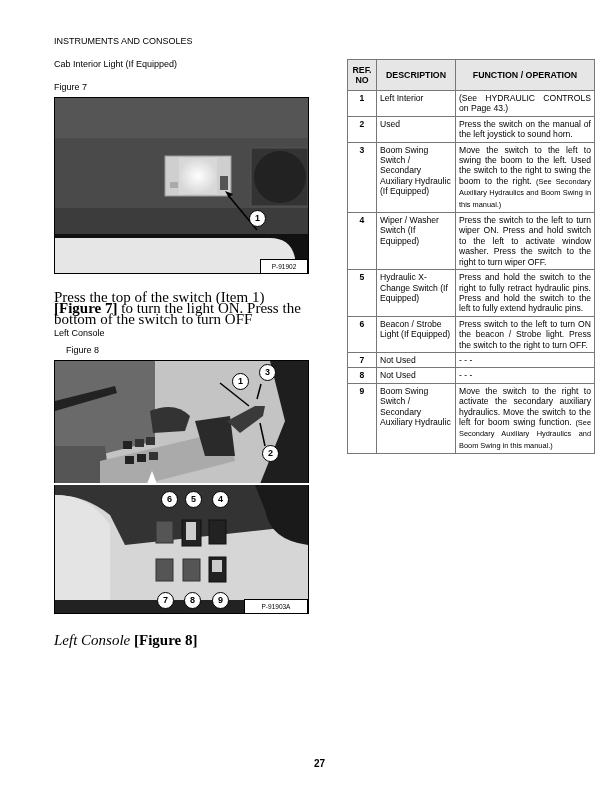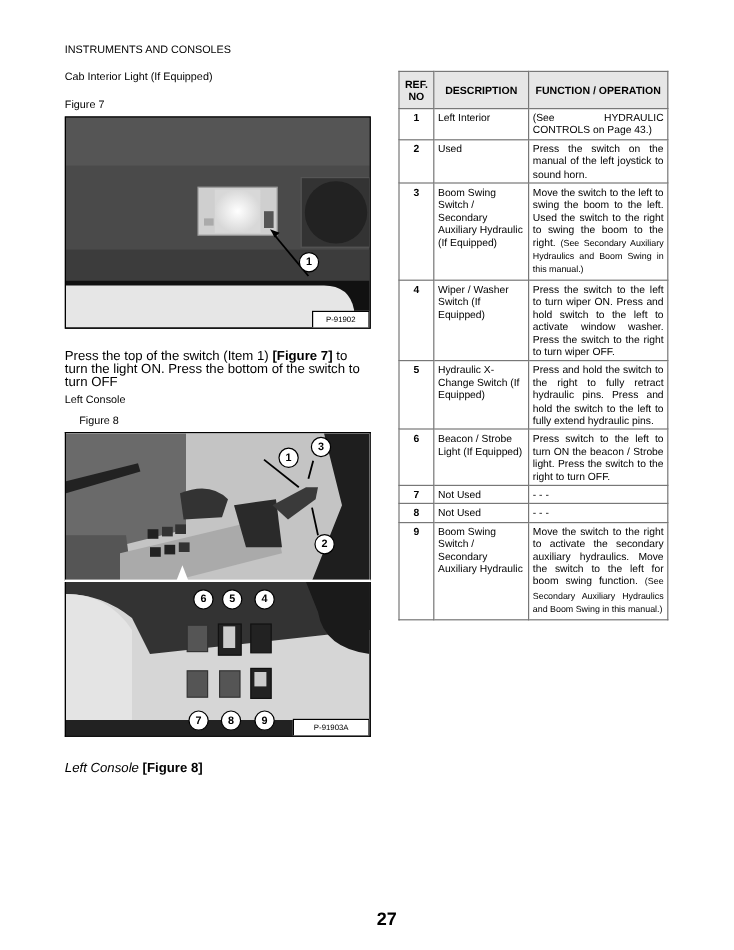--- a/index.html
+++ b/index.html
@@ -2,21 +2,21 @@
 <html><head>
   <meta charset="utf-8">
   <style>
     html, body { margin: 0; padding: 0; background: #ffffff; }
     body {
       width: 612px; height: 792px; position: relative; overflow: hidden;
       font-family: "Liberation Sans", sans-serif; color: #000;
     }
     .abs { position: absolute; }
     .h-sec { font-weight: normal; font-size: 9px; }
-    .para { font-size: 11px; line-height: 11px; }
+    .para { font-size: 15px; line-height: 11px; font-family: Liberation Serif, serif; }
 
     
     #fig7 {
       left: 54px; top: 97px; width: 253px; height: 175px;
       border: 1px solid #000; overflow: hidden;
       background: #4d4d4d;
     }
     
     #fig8-top {
       left: 54px; top: 360px; width: 253px; height: 123px;
@@ -33,34 +33,34 @@
       background: #fff; border: 1.2px solid #000;
       font-weight: bold; font-size: 9px; text-align: center; line-height: 15px;
     }
     .pnum {
       position: absolute; background: #fff; border: 1px solid #000;
       font-size: 6.5px; text-align: center; line-height: 13px;
     }
 
     
     #tbl {
-      left: 332px; top: 59px; width: 225px;
+      left: 347px; top: 59px; width: 248px;
       border-collapse: collapse; font-size: 8.6px; line-height: 10.4px;
     }
     #tbl th, #tbl td { border: 1px solid #777; vertical-align: top; padding: 2px 3px 2px 3px; }
     #tbl th {
       font-weight: bold; font-size: 8.8px; vertical-align: middle; text-align: center;
       background: #e6e6e6; height: 26px;
     }
     #tbl td.ref { text-align: center; font-weight: bold; width: 22px; }
     #tbl td.desc { width: 72px; }
     #tbl td.func { text-align: justify; }
     .small { font-size: 7.4px; line-height: 10.4px; }
 
-    .footer { font-weight: bold; font-size: 15px; }
+    .footer { font-weight: bold; font-size: 10px; }
   </style>
 </head>
 <body>
 
 <div class="abs h-sec" style="left:54px; top:36px;">INSTRUMENTS AND CONSOLES</div>
 <div class="abs h-sec" style="left:54px; top:59px;">Cab Interior Light (If Equipped)</div>
 <div class="abs h-sec" style="left:54px; top:82px;">Figure 7</div>
 
 <div id="fig7" class="abs">
   <svg width="253" height="175" style="position:absolute;left:0;top:0">

